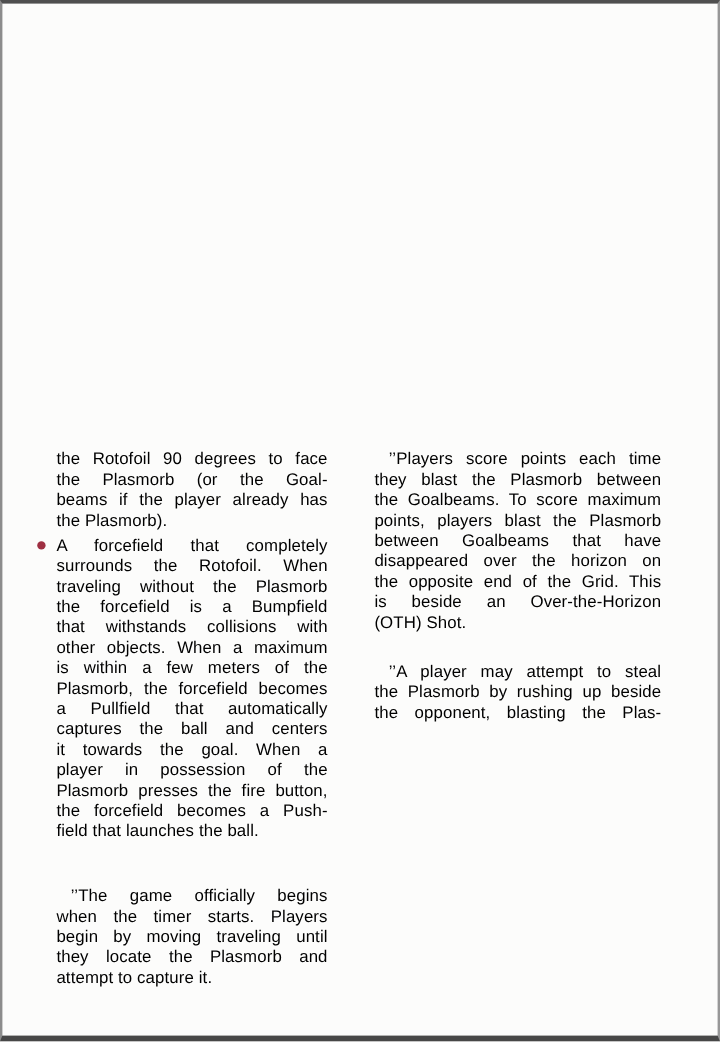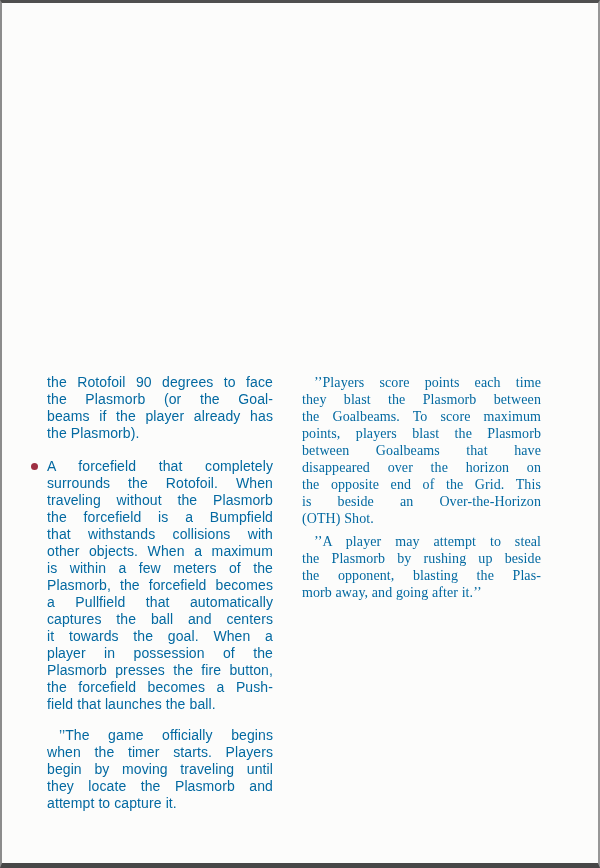--- a/index.html
+++ b/index.html
@@ -18,45 +18,45 @@
     overflow: hidden;
   }
   .column {
     position: absolute;
     top: 371px;
     font-size: 14px;
     line-height: 17px;
     letter-spacing: 0.1px;
   }
   .col-left  { left: 45px;  width: 226px; }
-  .col-right { left: 300px; width: 239px; font-family: Liberation Serif, serif; }
+  .col-right { left: 310px; width: 239px; }
 
   .para { position: relative; }
-  .para + .para { margin-top: 16px; }
-  .col-left  .para:nth-child(3) { margin-top: 14px; }
-  .col-right .para:nth-child(2) { margin-top: 6px; }
+  .para + .para { margin-top: 4px; }
+  .col-left  .para:nth-child(3) { margin-top: 37px; }
+  .col-right .para:nth-child(2) { margin-top: 24px; }
 
   .line { text-align: justify; text-align-last: justify; }
   .line.last { text-align-last: left; }
   .para.quote .line:first-child { text-indent: 12px; }
 
   .para.bullet .dot {
     position: absolute;
     left: -16px;
     top: 5px;
     width: 7px;
     height: 7px;
     border-radius: 50%;
     background: #9e2f42;
   }
 </style>
 </head>
 <body>
 
-<div class="page" style="background: rgb(252, 252, 251); color: #0369a1;">
+<div class="page" style="background: rgb(252, 252, 251); color: #000000;">
   <div class="column col-left">
       <div class="para plain">
         <div class="line">the Rotofoil 90 degrees to face</div>
         <div class="line">the Plasmorb (or the Goal-</div>
         <div class="line">beams if the player already has</div>
         <div class="line last">the Plasmorb).</div>
       </div>
       <div class="para bullet">
         <span class="dot" style="background: rgb(158, 47, 66);"></span>
         <div class="line">A forcefield that completely</div>
@@ -92,16 +92,15 @@
         <div class="line">between Goalbeams that have</div>
         <div class="line">disappeared over the horizon on</div>
         <div class="line">the opposite end of the Grid. This</div>
         <div class="line">is beside an Over-the-Horizon</div>
         <div class="line last">(OTH) Shot.</div>
       </div>
       <div class="para quote">
         <div class="line">’’A player may attempt to steal</div>
         <div class="line">the Plasmorb by rushing up beside</div>
         <div class="line">the opponent, blasting the Plas-</div>
-        <div class="line last">morb away, and going after it.’’</div>
       </div>
     </div>
 </div>
 
 </body></html>

